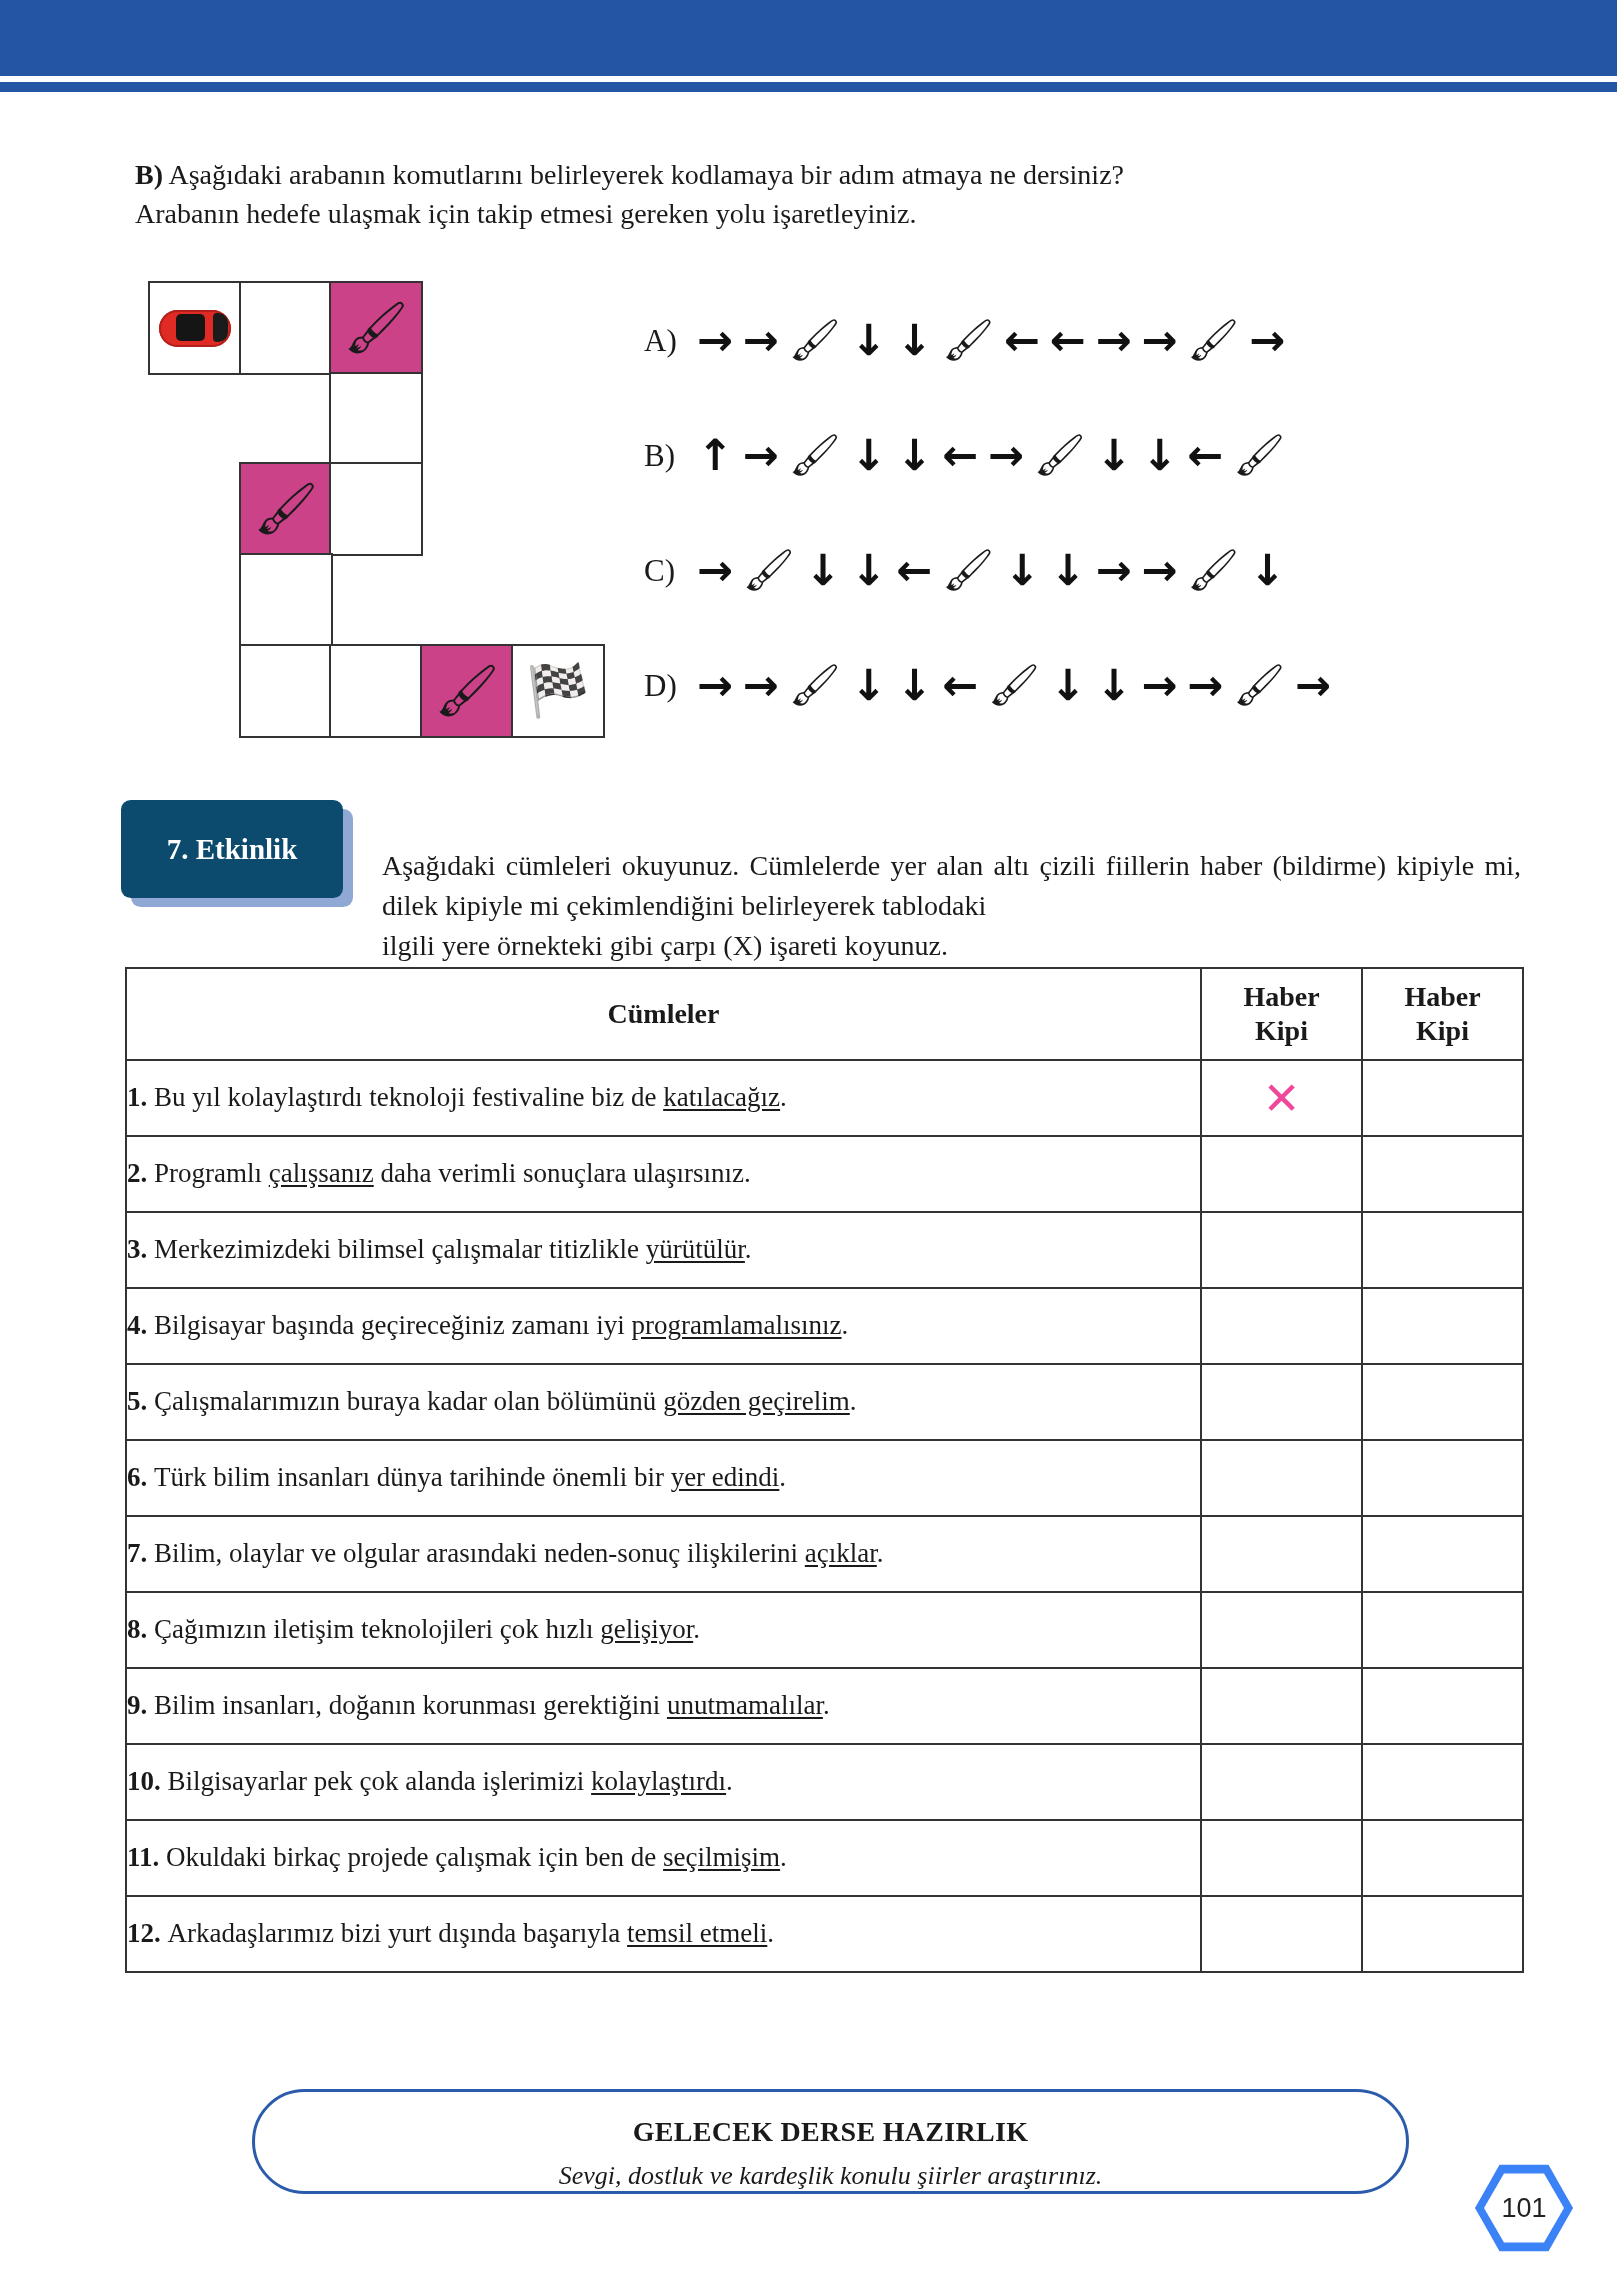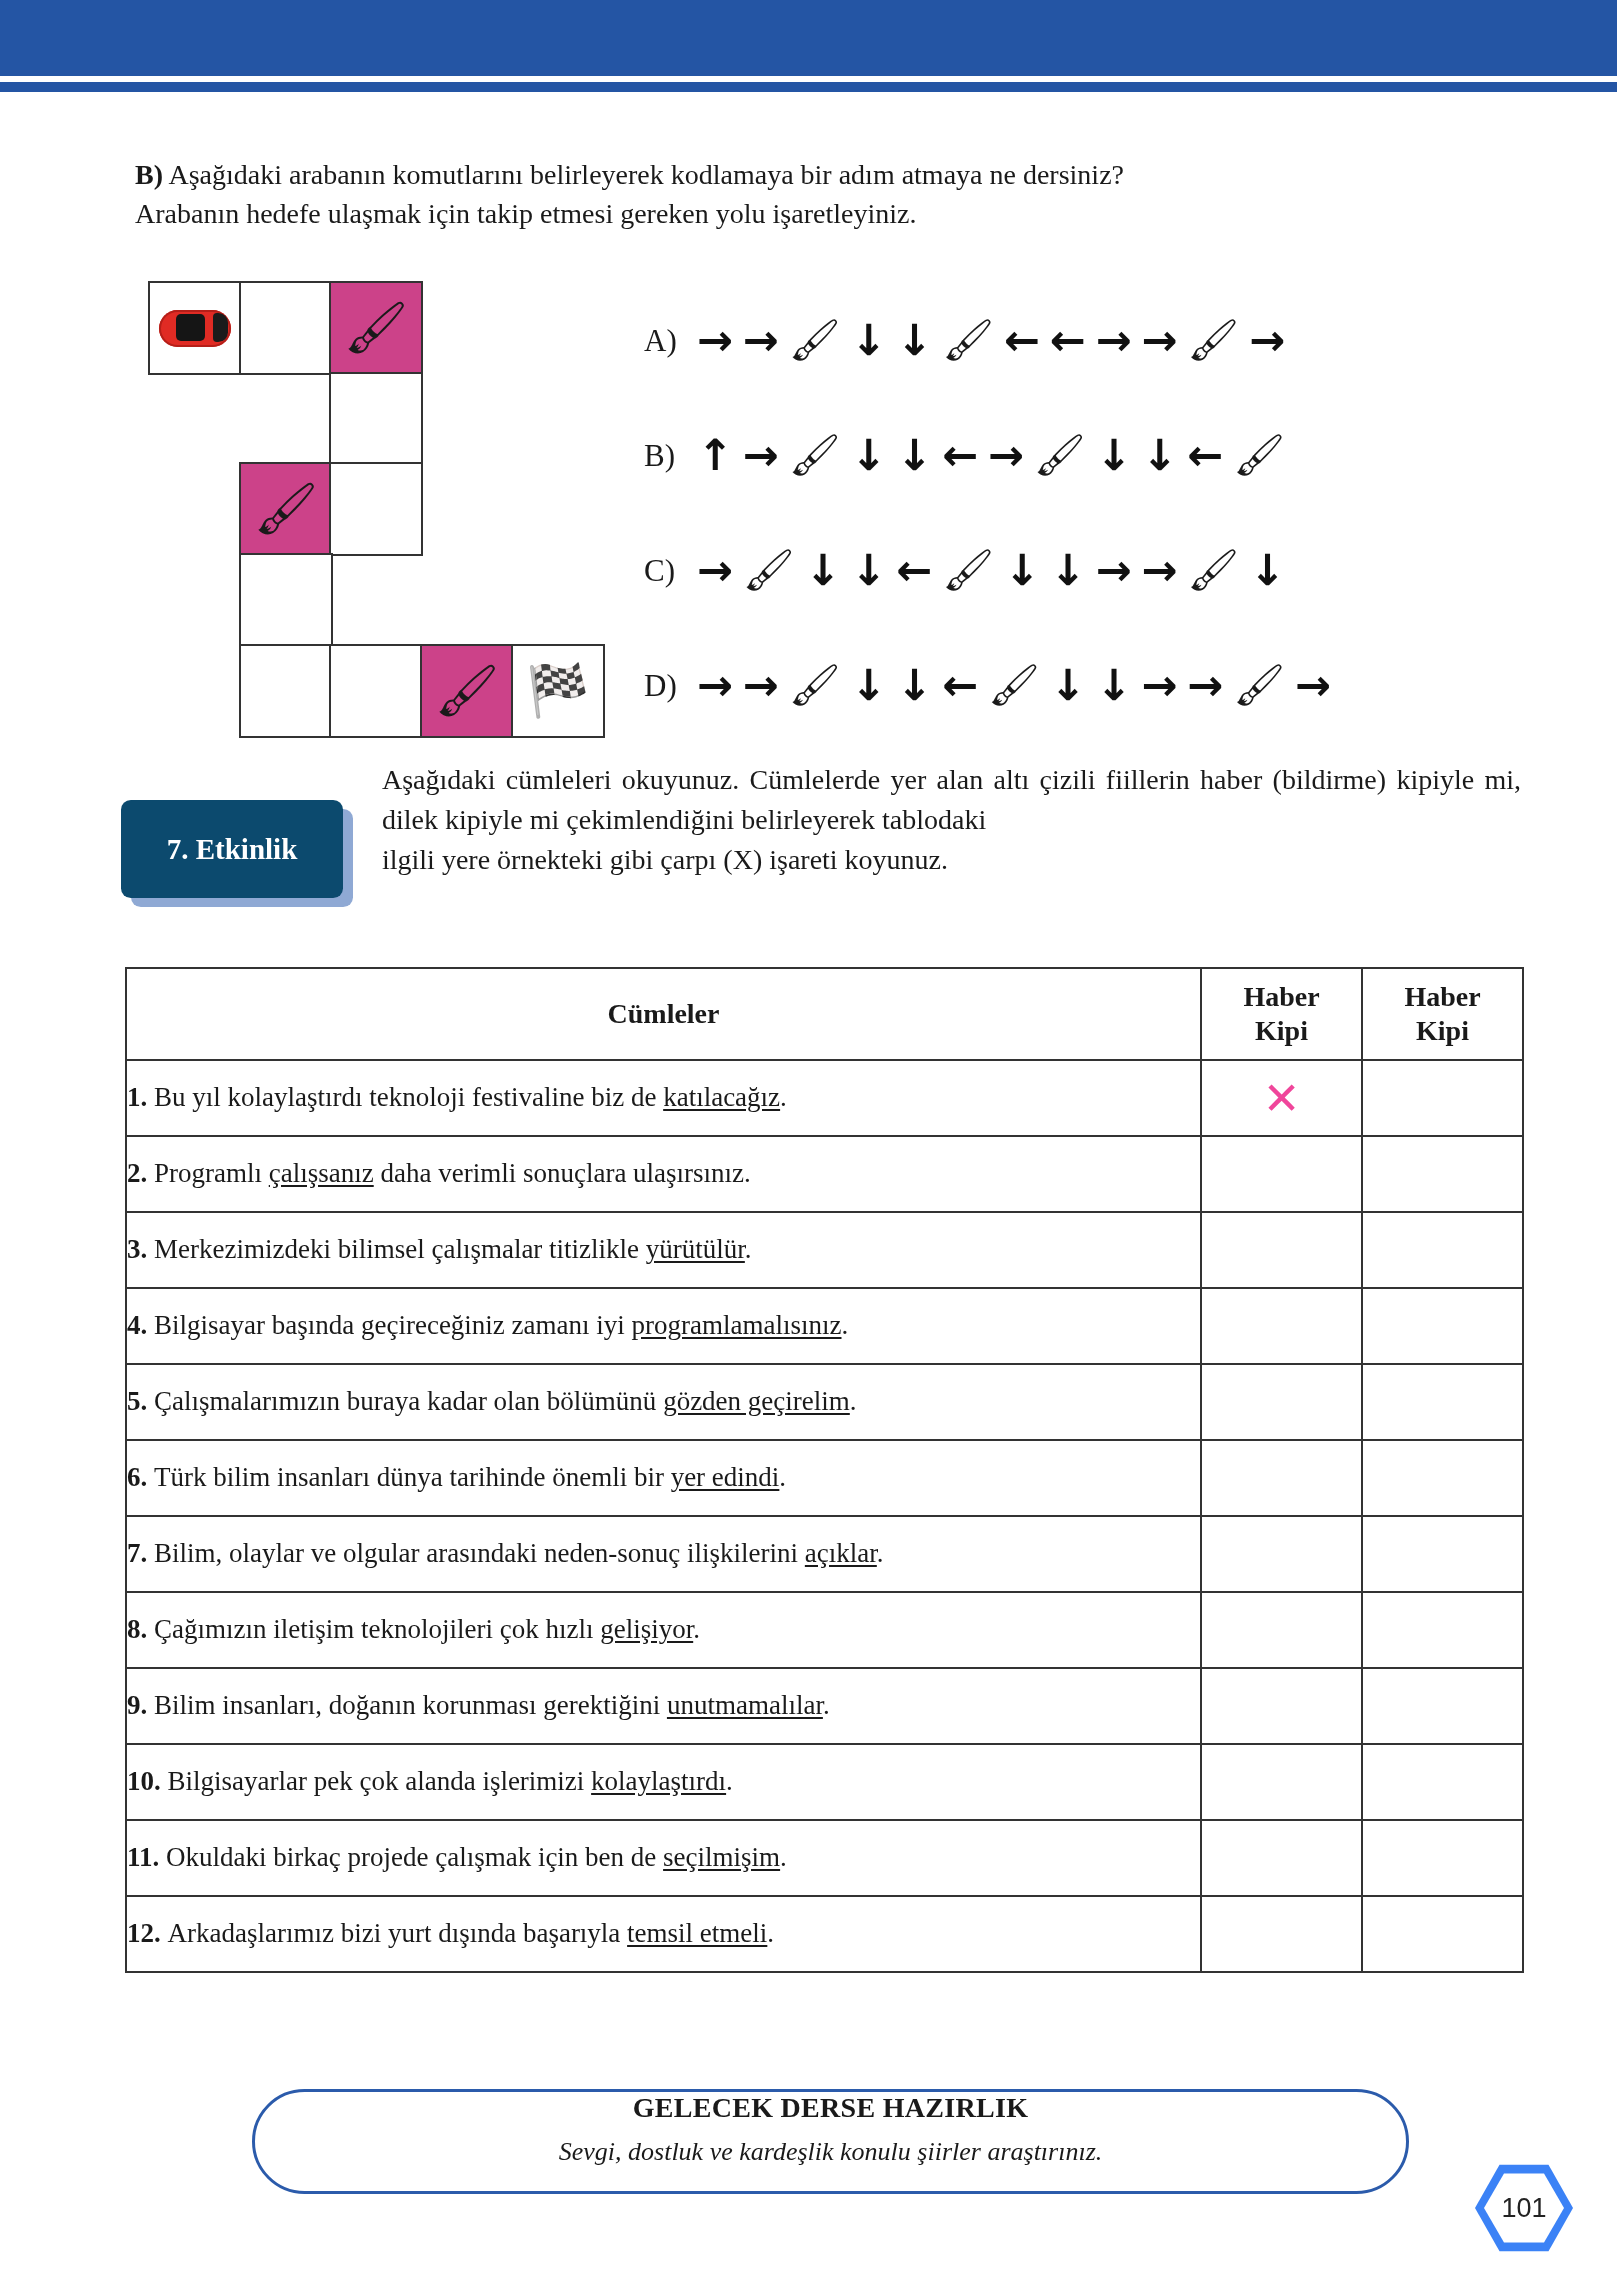--- a/index.html
+++ b/index.html
@@ -148,21 +148,21 @@
     border-radius: 9.8px;
     display: flex;
     align-items: center;
     justify-content: center;
     color: #ffffff;
     font-size: 29px;
     font-weight: bold;
   }
   .act-text {
     position: absolute;
-    left: 382px; top: 760px;
+    left: 382px; top: 846px;
     width: 1139px;
     font-size: 28px;
     line-height: 1.42;
     text-align: justify;
   }
   .act-text .last { text-align: left; display: block; }
 
   
   .tbl {
     position: absolute;
@@ -207,21 +207,21 @@
   .prep-box {
     position: absolute;
     left: 252px; top: 2089px;
     width: 1157px; height: 105px;
     box-sizing: border-box;
     border: 3.9px solid #2b5bab;
     border-radius: 53px;
     display: flex;
     flex-direction: column;
     align-items: center;
-    justify-content: flex-start;
+    justify-content: flex-end;
   }
   .prep-title {
     font-size: 28px;
     font-weight: bold;
     letter-spacing: 0.3px;
   }
   .prep-sub {
     font-size: 26px;
     font-style: italic;
     margin-top: 13px;

